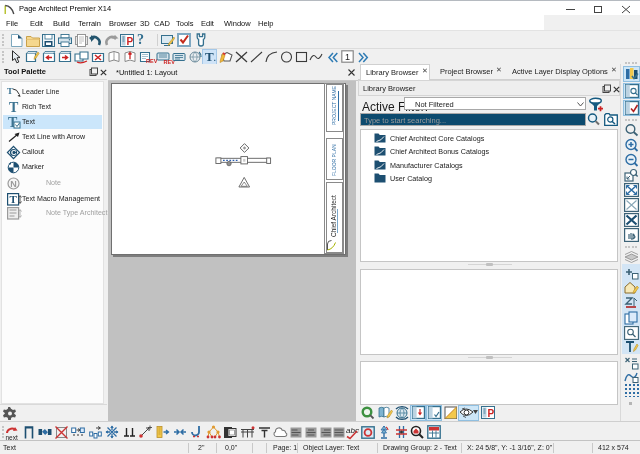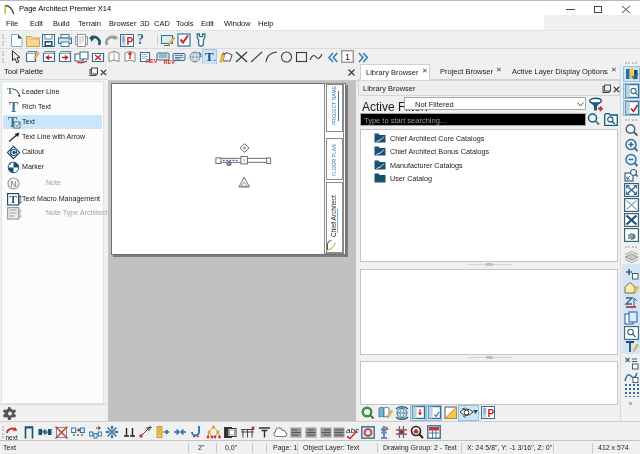--- a/index.html
+++ b/index.html
@@ -15,21 +15,21 @@
 #menubar span { position:absolute; top:4px; font-size:7.5px; color:#111; }
 #toolbar1 { position:absolute; left:0; top:30px; width:640px; height:18px; background:#f0f0f0; border-top:1px solid #e3e3e3; }
 #toolbar2 { position:absolute; left:0; top:48px; width:640px; height:16px; background:#f0f0f0; border-top:1px solid #dcdcdc; }
 
 
 #main { position:absolute; left:0; top:64px; width:640px; height:357px; background:#f0f0f0; }
 
 
 #lpanel { position:absolute; left:0; top:0; width:108px; height:357px; background:#f0f0f0; }
 #lpanel .hdr { position:absolute; left:0; top:0; width:107px; height:16px; background:#f0f0f0; border-bottom:1px solid #d9d9d9; }
-#lpanel .hdr .t { position:absolute; left:4px; top:3px; font-size:7.5px; color:#111; }
+#lpanel .hdr .t { position:absolute; left:4px; top:3px; font-size:7.5px; color:#111;font-weight:bold; }
 #lpanel .list { position:absolute; left:1px; top:17px; width:103px; height:323px; background:#fcfcfc; border:1px solid #e2e2e2; }
 #lpanel .row { position:absolute; left:1px; width:99px; height:14px; }
 #lpanel .row .lbl { position:absolute; left:19px; top:3px; font-size:7.1px; white-space:nowrap; }
 #lpanel .row.sel { background:#cbe6fb; }
 #lpanel .row.dis .lbl { color:#a0a0a0;margin-left:24px; }
 #lpanel .bottom { position:absolute; left:0; top:340px; width:107px; height:17px; background:#f0f0f0; border-top:1px solid #d9d9d9; }
 
 
 #center { position:absolute; left:108px; top:0; width:250px; height:357px; }
 #ctabbar { position:absolute; left:0; top:0; width:250px; height:17px; background:#f0f0f0; border-bottom:1px solid #c9c9c9; }
@@ -336,20 +336,23 @@
     <div class="bottom">
       <svg style="left:3px;top:1px" width="14" height="14" viewBox="0 0 14 14">
         <path d="M7,1 L8.2,3 A4.2,4.2 0 0 1 9.8,3.9 L12.1,3.4 L13,5.6 L11.2,7 A4.6,4.6 0 0 1 11.2,7.8 L13,9.2 L12.1,11.4 L9.8,10.9 A4.2,4.2 0 0 1 8.2,11.8 L7.8,14 L5.2,14 L4.8,11.8 A4.2,4.2 0 0 1 3.2,10.9 L0.9,11.4 L0,9.2 L1.8,7.8 A4.6,4.6 0 0 1 1.8,7 L0,5.6 L0.9,3.4 L3.2,3.9 A4.2,4.2 0 0 1 4.8,3 L5.2,1 Z" fill="#555"></path>
         <circle cx="7" cy="7.4" r="2" fill="#f0f0f0"></circle>
       </svg>
     </div>
   </div>
 
   <div id="center">
     <div id="ctabbar">
+      <div id="ctab">
+          <span class="t">*Untitled 1: Layout</span>
+        </div>
       <svg class="abs" style="left:240px;top:5px" width="7" height="7">
           <path d="M0.5,0.5 L6.5,6.5 M6.5,0.5 L0.5,6.5" stroke="#333" stroke-width="1.1"></path>
         </svg>
     </div>
     <div id="canvas">
       <div id="page"></div>
 
       <div class="tbbox" style="left:216px;top:2px;width:20px;height:171px;background:none"></div>
       <div class="tbbox" style="left:217.5px;top:3px;width:17px;height:48px"></div>
       <span class="vtext" style="left:223px;top:44px;color:#2e6da4">PROJECT NAME</span>
@@ -417,21 +420,21 @@
             <path d="M0.5,0.5 L3.5,4 L6.5,0.5" fill="none" stroke="#555"></path>
           </svg>
       </div>
       <svg style="left:231px;top:2px" width="15" height="14" viewBox="0 0 15 14">
         <ellipse cx="6.5" cy="2.8" rx="5.8" ry="2.5" fill="#fff" stroke="#155a80" stroke-width="1.4"></ellipse>
         <path d="M1.5,4.5 L5,8 L5,12.5 L8,12.5 L8,8 L11.5,4.5 Z" fill="#155a80"></path>
         <path d="M9,10.7 h5 M11.5,8.2 v5" stroke="#cc2222" stroke-width="1.7"></path>
       </svg>
     </div>
     <div id="searchrow">
-      <div style="position:absolute;left:2px;top:1px;width:226px;height:13px;background:#000000;border:1px solid #a8a8a8">
+      <div style="position:absolute;left:2px;top:1px;width:226px;height:13px;background:#0c4a6e;border:1px solid #a8a8a8">
         <span style="position:absolute;left:3px;top:2px;font-size:7.5px;color:#9a9a9a">Type to start searching...</span>
       </div>
       <svg style="left:229px;top:1px" width="13" height="13" viewBox="0 0 13 13">
         <circle cx="5.5" cy="5" r="4" fill="#e8f2f8" stroke="#155a80" stroke-width="1.5"></circle>
         <path d="M8.6,8.1 L12,11.5" stroke="#6f6f6f" stroke-width="2"></path>
       </svg>
       <svg style="left:246px;top:1px" width="14" height="13" viewBox="0 0 14 13">
         <path d="M0.7,12.3 V2 L2,0.7 H5 L6,2 H13.3 V12.3 Z" fill="#fff" stroke="#155a80" stroke-width="1.3"></path>
         <circle cx="6.3" cy="6.5" r="2.6" fill="none" stroke="#155a80" stroke-width="1.2"></circle>
         <path d="M8.2,8.4 L11,11" stroke="#155a80" stroke-width="1.4"></path>

